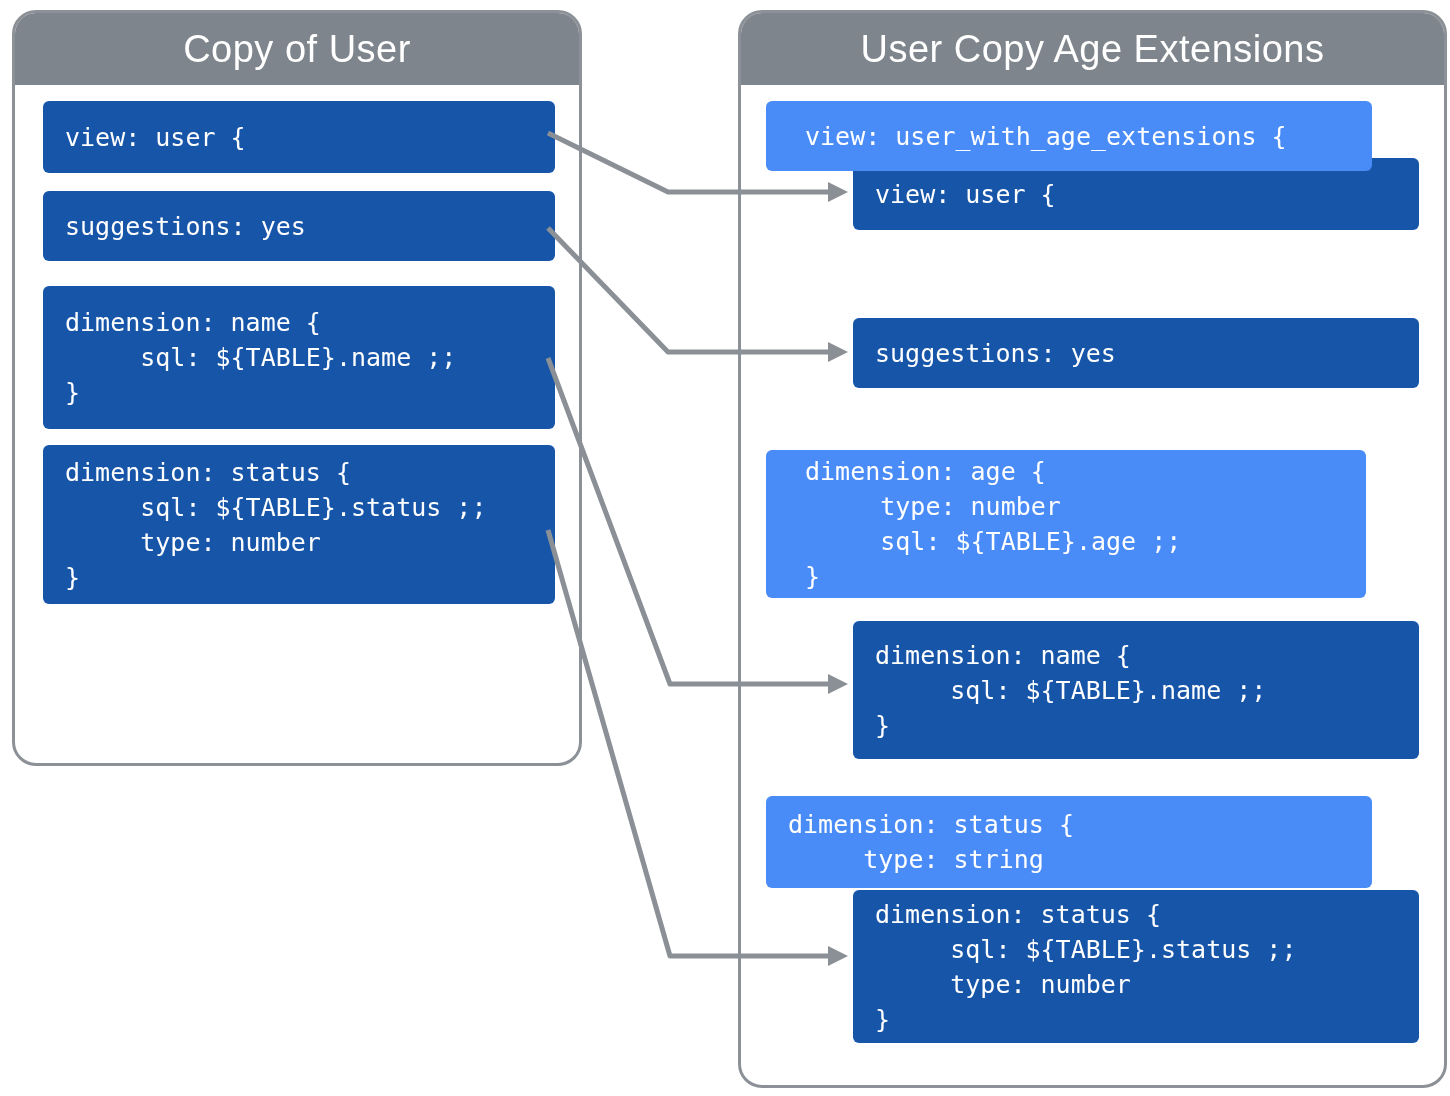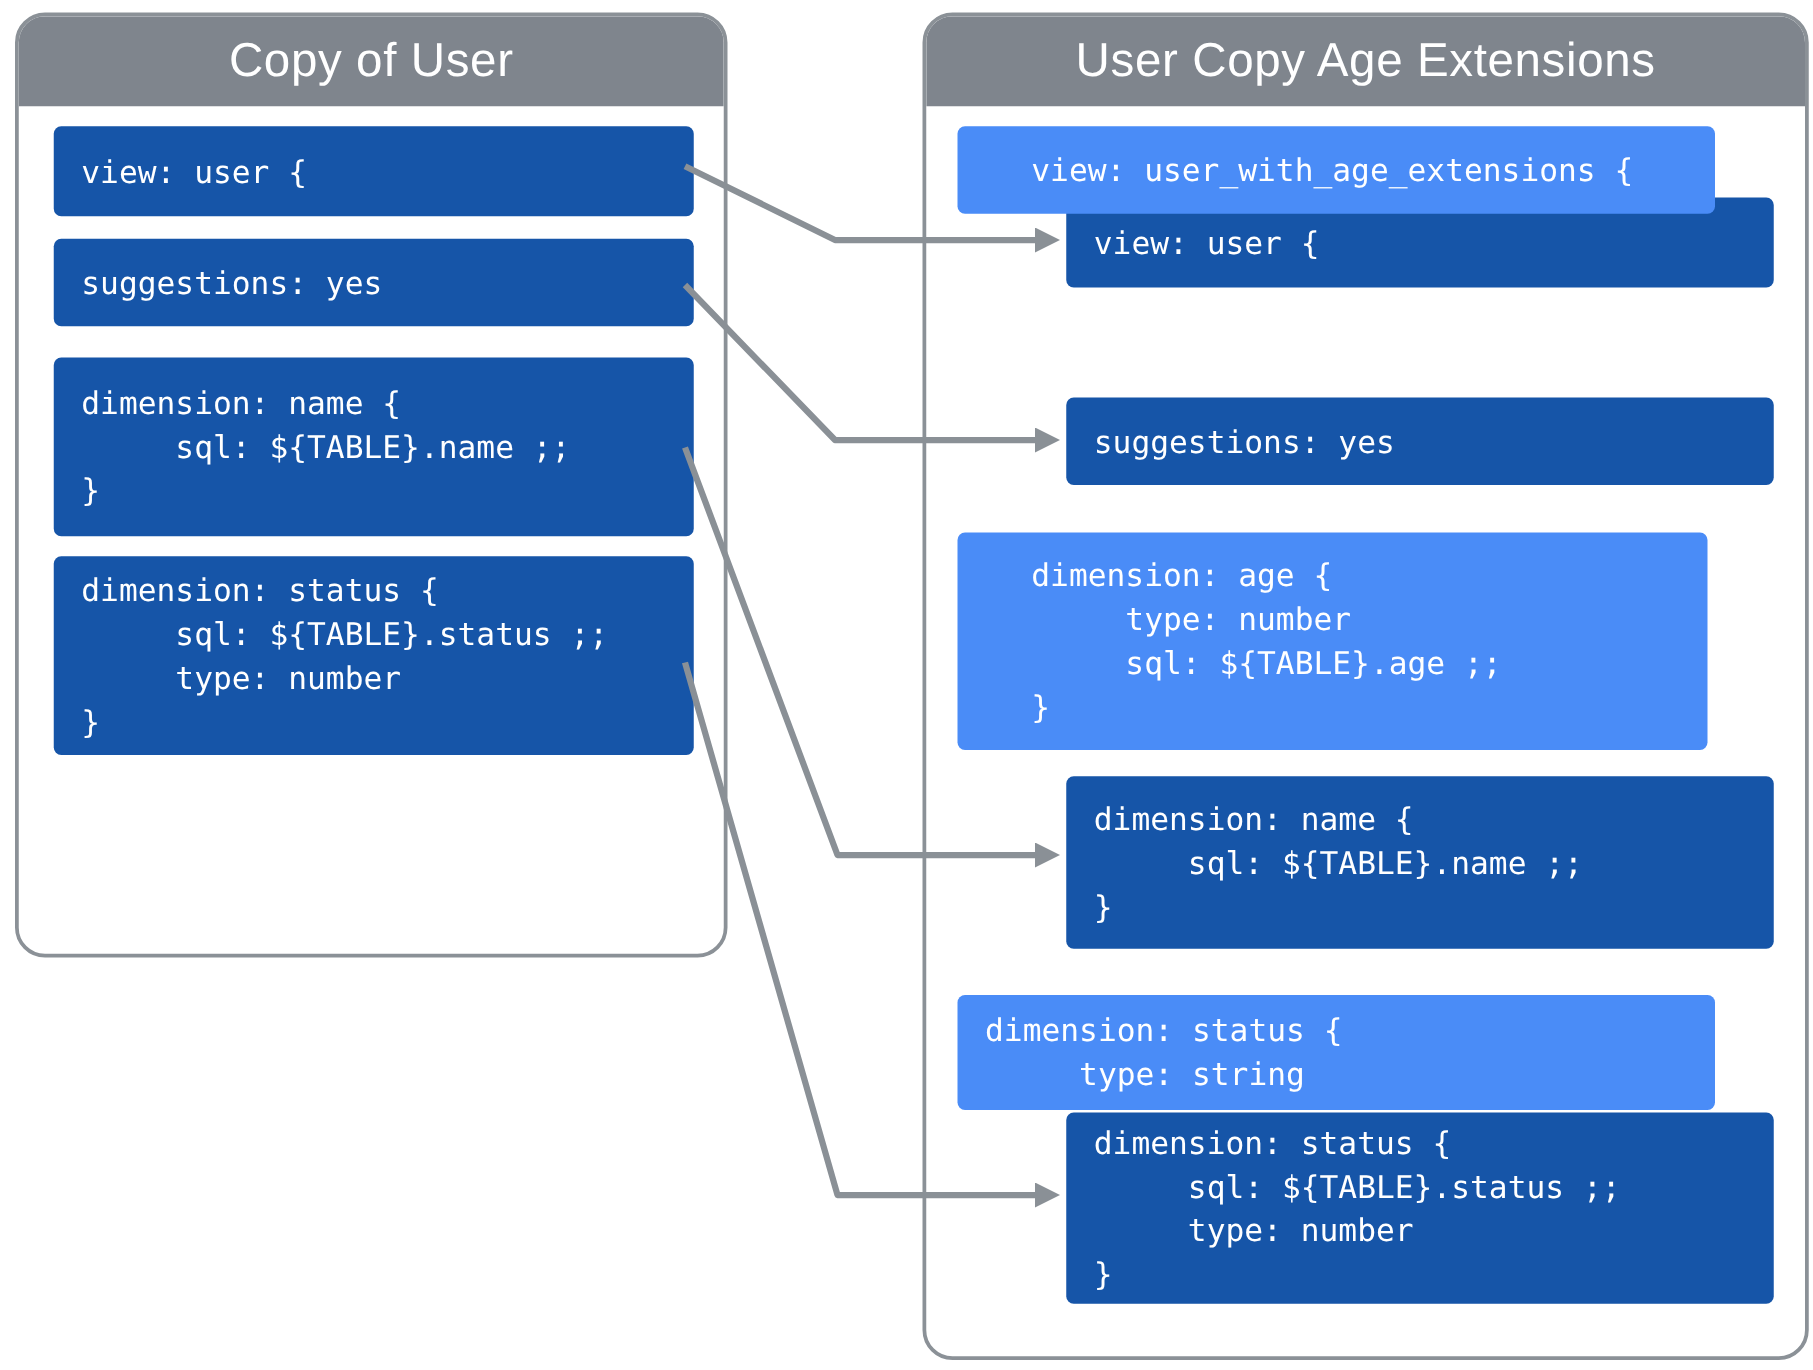--- a/index.html
+++ b/index.html
@@ -47,32 +47,32 @@
     font-family:"DejaVu Sans Mono", monospace;
     font-size:25px;
     line-height:35px;
     white-space:pre;
     display:flex;
     align-items:center;
     padding:0 22px;
   }
   .code.dark{background:var(--dark-block);z-index:2;}
   .code.light{background:var(--light-block);z-index:3;}
-  .pad-wide{padding-left:59px;}
+  .pad-wide{padding-left:39px;}
   
   .lb1{left:28px;top:88px;width:512px;height:72px;}
   .lb2{left:28px;top:178px;width:512px;height:70px;}
   .lb3{left:28px;top:273px;width:512px;height:143px;}
   .lb4{left:28px;top:432px;width:512px;height:159px;}
   
   .rl1{left:25px;top:88px;width:606px;height:70px;}
   .rd1{left:112px;top:145px;width:566px;height:72px;}
   .rl2{left:25px;top:242px;width:606px;height:70px;}
   .rd2{left:112px;top:305px;width:566px;height:70px;}
-  .rl3{left:25px;top:413px;width:600px;height:174px;}
+  .rl3{left:25px;top:437px;width:600px;height:148px;}
   .rd3{left:112px;top:608px;width:566px;height:138px;}
   .rl4{left:25px;top:783px;width:606px;height:92px;}
   .rd4{left:112px;top:877px;width:566px;height:153px;}
   .connectors{
     position:absolute;left:0;top:0;width:1450px;height:1096px;
     z-index:10;
     pointer-events:none;
   }
   .connector{
     fill:none;

